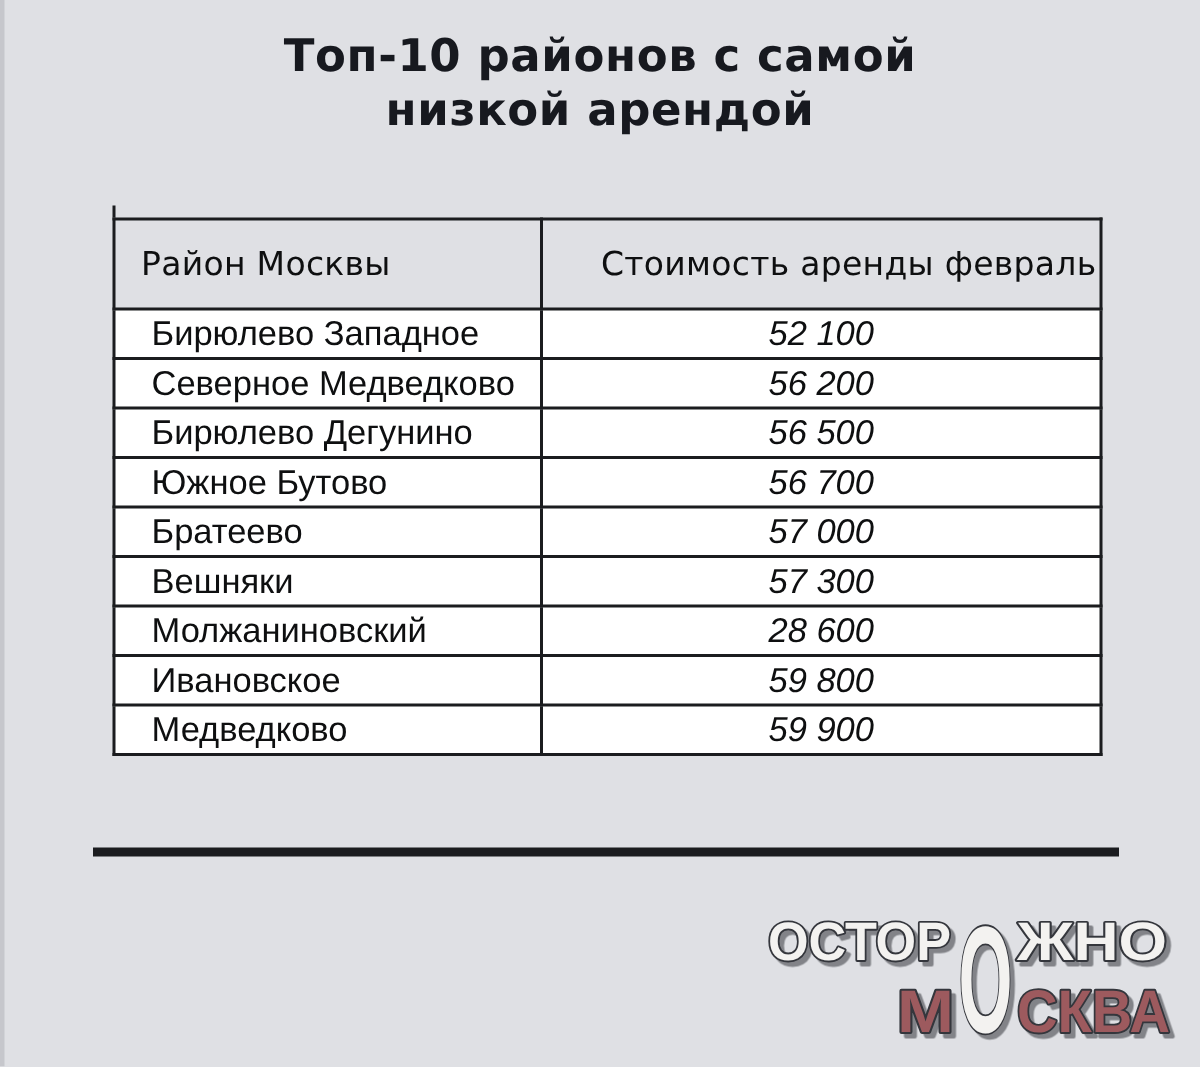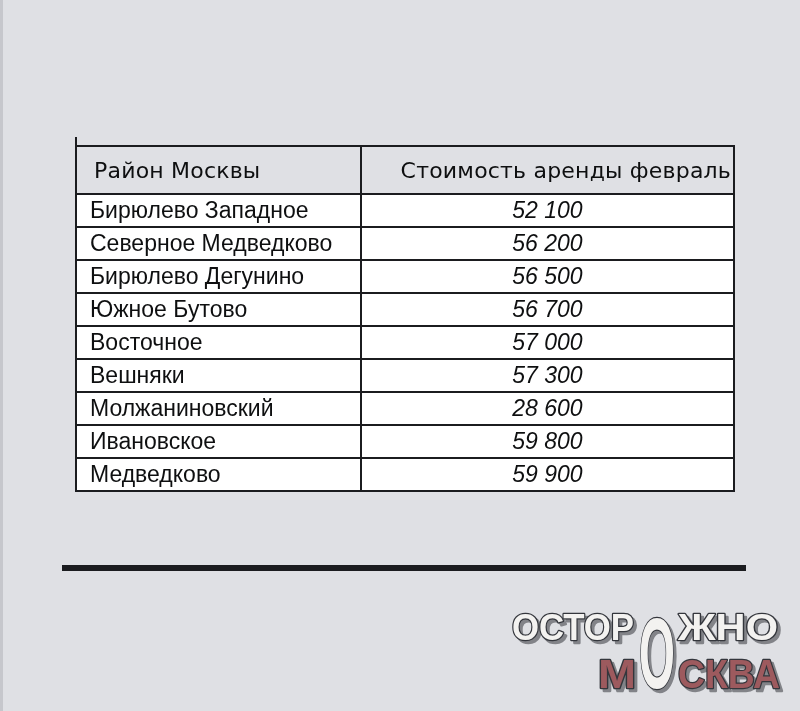--- a/index.html
+++ b/index.html
@@ -61,36 +61,36 @@
     width: 658px;
   }
   table.rent td, table.rent th {
     border: 2px solid #1b1c1f;
     color: #0e0f10;
     vertical-align: middle;
   }
   col.c-district { width: 285px; }
   col.c-price    { width: 373px; }
 
-  tr.header-row { height: 48px; }
+  tr.header-row { height: 60px; }
   tr.header-row th {
     background: transparent;            
     font-family: "DejaVu Sans", sans-serif;
     font-weight: 500;
     font-size: 22px;
     letter-spacing: 0.2px;
   }
   th.h-district { text-align: left; padding-left: 17px; }
   th.h-price    { text-align: right; padding: 0 2px; }
 
   tr.data-row { height: 33px; background: #ffffff; }
   tr.data-row.tall { height: 66px; }
   td.district {
     text-align: left;
-    padding-left: 13px;
+    padding-left: 24px;
     font-size: 23px;
     white-space: pre-line;
     line-height: 29px;
     margin-left: 48px;
   }
   td.price {
     text-align: center;
     font-size: 23px;
     font-style: italic;
   }
@@ -128,20 +128,24 @@
   .logo text.l1   { font-size: 36px; fill: #f3f2f0; }
   .logo text.l2   { font-size: 40px; fill: #9d5a5e; }
   .logo text.bigO { font-size: 101px; fill: #f3f2f0; }
 </style>
 </head>
 <body>
 
 <div class="canvas">
   <div class="edge-strip"></div>
 
+  <h1 class="title">
+    <span>Топ-10 районов с самой</span>
+    <span>низкой арендой</span>
+  </h1>
 
   <div class="tablewrap">
     <table class="rent">
       <colgroup>
           <col class="c-district">
           <col class="c-price">
         </colgroup>
       <tbody>
           <tr class="header-row">
         <th class="h-district">Район Москвы</th>
@@ -157,21 +161,21 @@
       </tr>
       <tr class="data-row">
         <td class="district">Бирюлево Дегунино</td>
         <td class="price">56 500</td>
       </tr>
       <tr class="data-row">
         <td class="district">Южное Бутово</td>
         <td class="price">56 700</td>
       </tr>
       <tr class="data-row">
-        <td class="district">Восточное</td>
+        <td class="district">Братеево</td>
         <td class="price">57 000</td>
       </tr>
       <tr class="data-row">
         <td class="district">Вешняки</td>
         <td class="price">57 300</td>
       </tr>
       <tr class="data-row">
         <td class="district">Молжаниновский</td>
         <td class="price">28 600</td>
       </tr>

